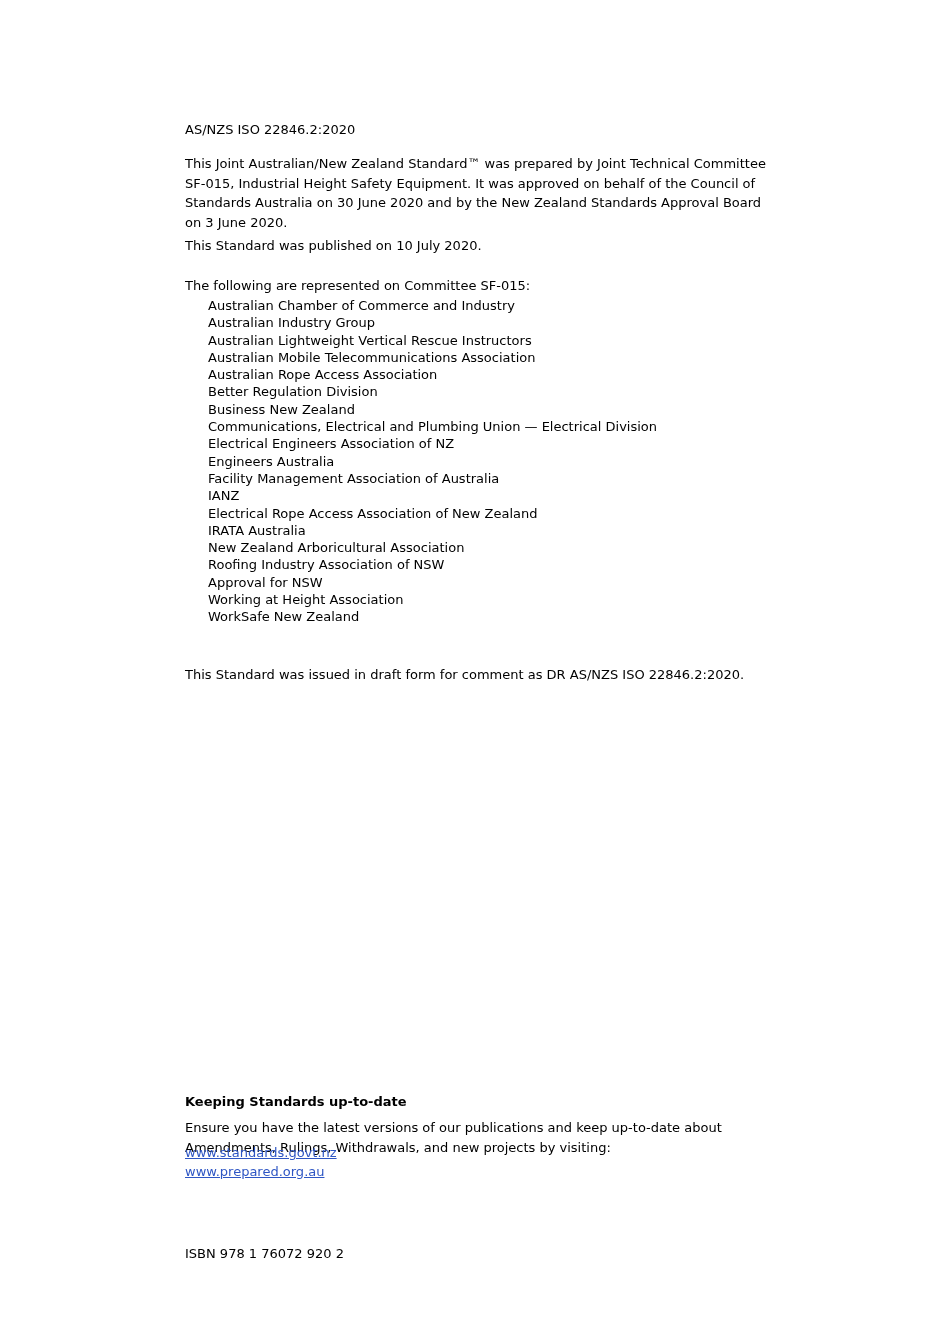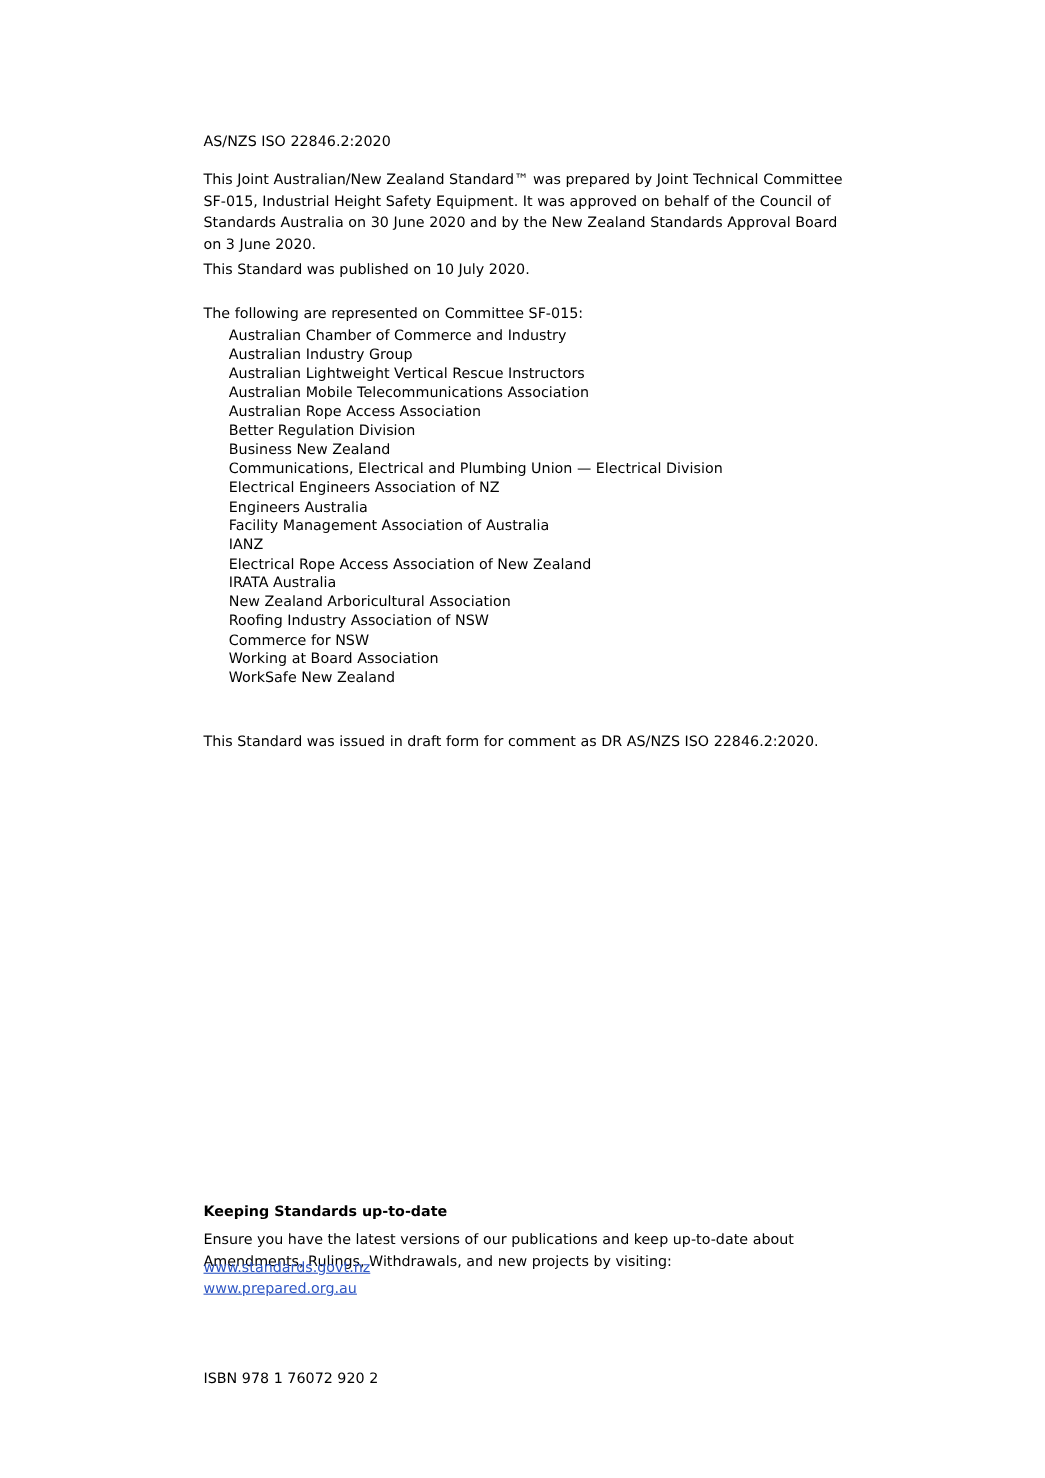--- a/index.html
+++ b/index.html
@@ -65,22 +65,22 @@
       <div class="member">Business New Zealand</div>
       <div class="member">Communications, Electrical and Plumbing Union — Electrical Division</div>
       <div class="member">Electrical Engineers Association of NZ</div>
       <div class="member">Engineers Australia</div>
       <div class="member">Facility Management Association of Australia</div>
       <div class="member">IANZ</div>
       <div class="member">Electrical Rope Access Association of New Zealand</div>
       <div class="member">IRATA Australia</div>
       <div class="member">New Zealand Arboricultural Association</div>
       <div class="member">Roofing Industry Association of NSW</div>
-      <div class="member">Commerce for NSW</div>
-      <div class="member">Working at Board Association</div>
+      <div class="member">Approval for NSW</div>
+      <div class="member">Working at Height Association</div>
       <div class="member">WorkSafe New Zealand</div>
     </div>
 
   <div class="block draft-note">This Standard was issued in draft form for comment as DR AS/NZS ISO 22846.2:2020.</div>
 
   <div class="block keeping-head">Keeping Standards up-to-date</div>
 
   <div class="block keeping-body">Ensure you have the latest versions of our publications and keep up-to-date about Amendments, Rulings, Withdrawals, and new projects by visiting:</div>
 
   <div class="block link-row-1">

